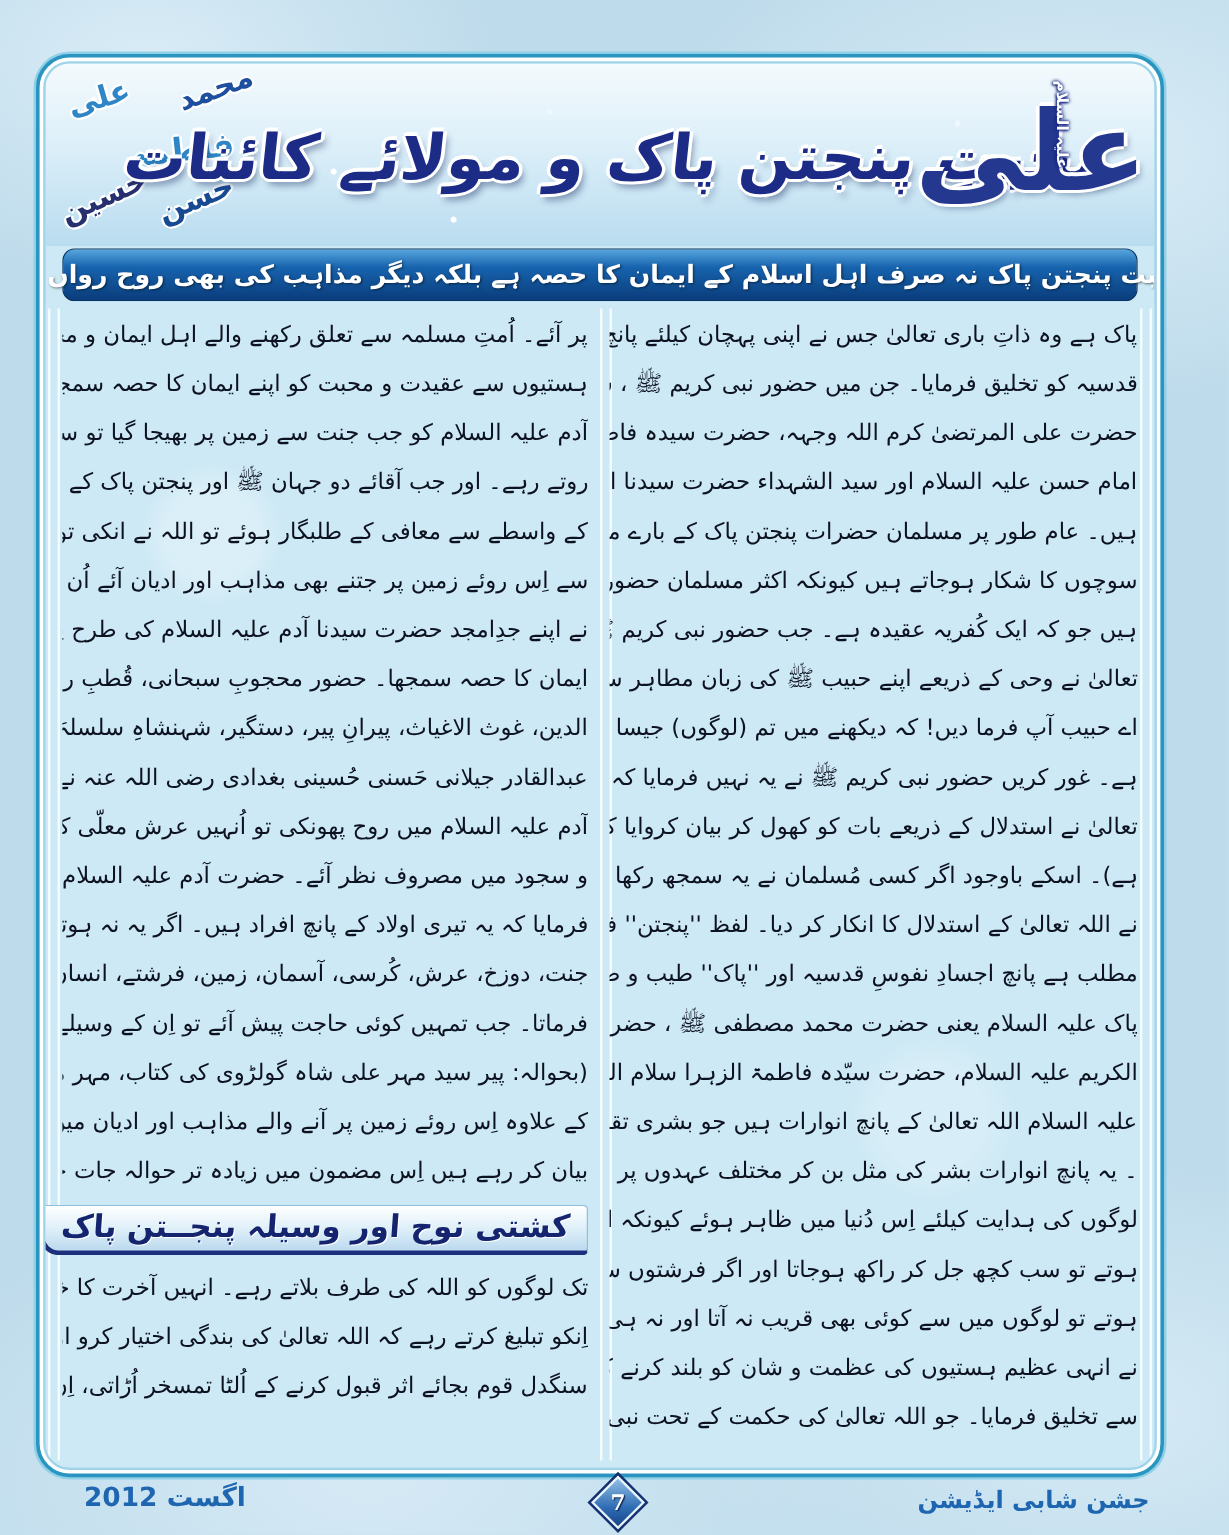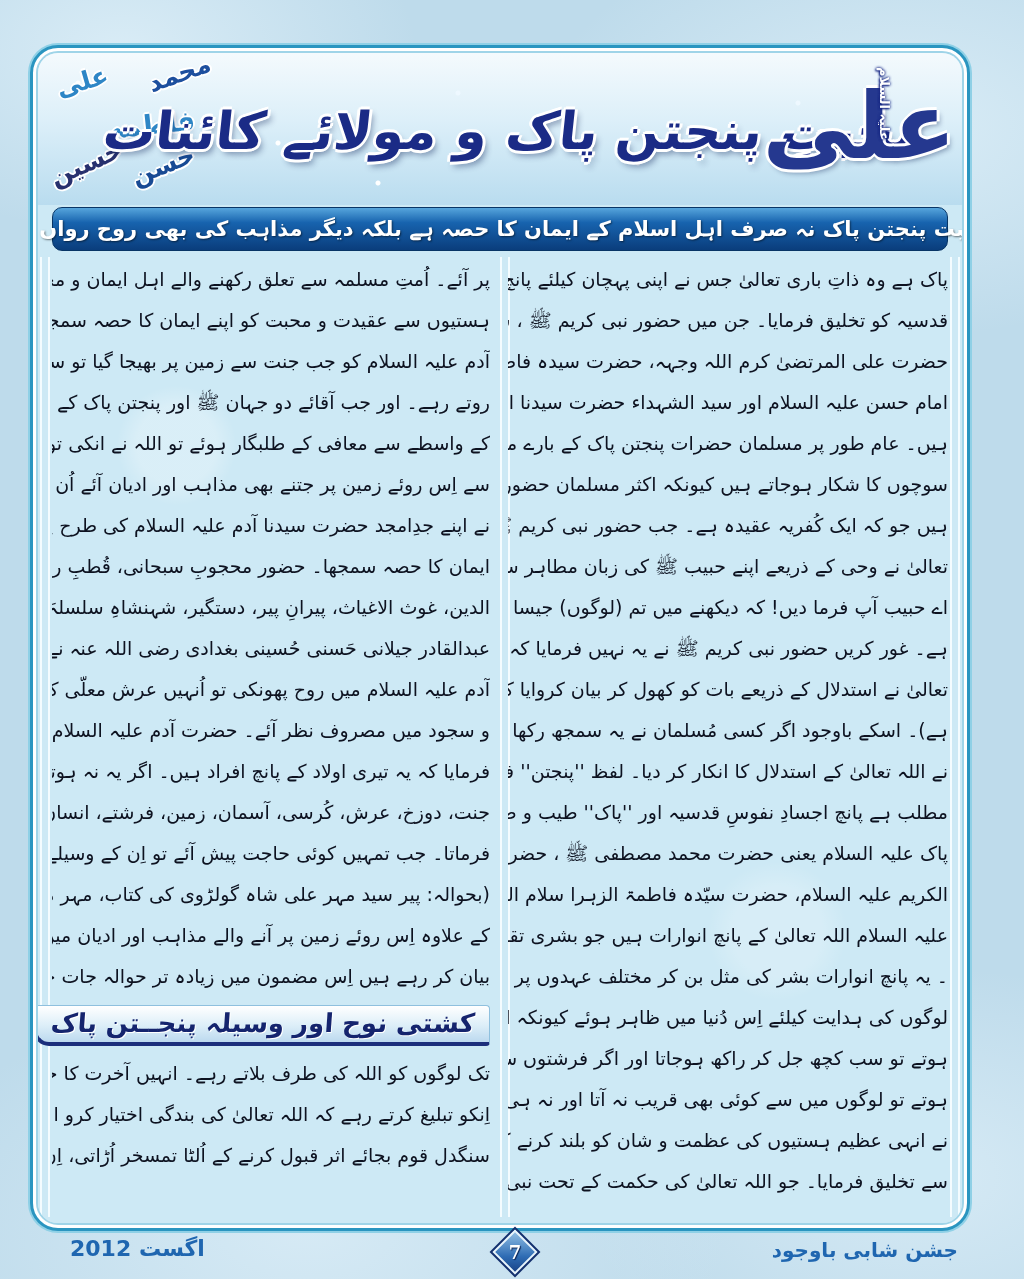--- a/index.html
+++ b/index.html
@@ -218,14 +218,14 @@
     </div>
 
   </div>
 </div>
 
 <div class="footer">
   <div class="left">اگست 2012</div>
   <div class="page-diamond">
     <span class="num">7</span>
   </div>
-  <div class="right">جشن شابی باوجود</div>
+  <div class="right">جشن شابی ایڈیشن</div>
 </div>
 
 </body></html>

